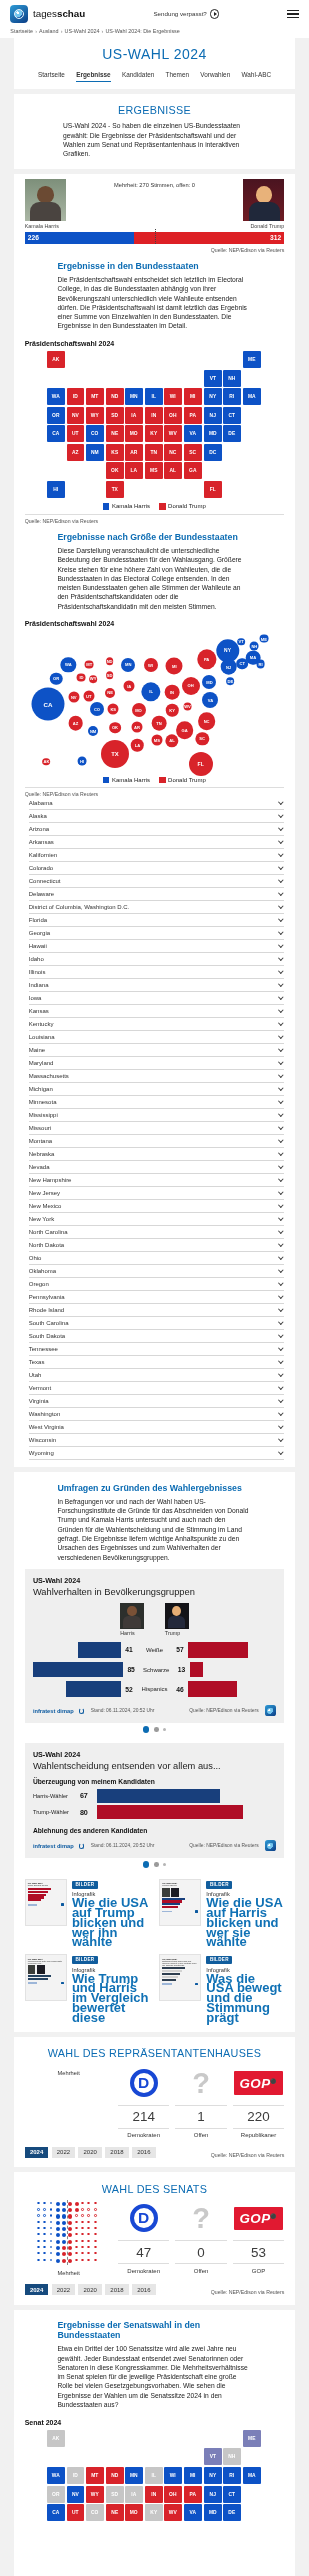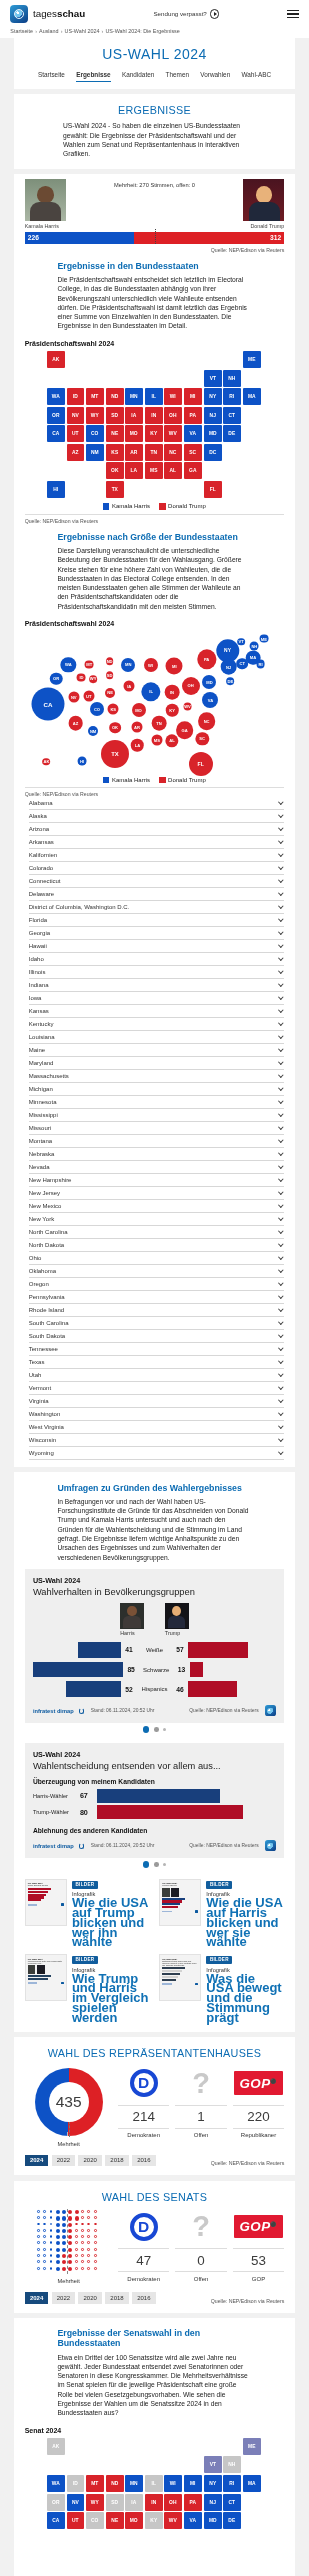--- a/index.html
+++ b/index.html
@@ -730,21 +730,21 @@
               <div class="tphoto" style="background: rgb(58, 61, 58);"></div>
               <div class="tphoto" style="background: rgb(28, 28, 36);"></div>
             </div>
             <div class="tbar" style="width: 64%; background: rgb(36, 65, 95);"></div>
             <div class="tbar" style="width: 56%; background: rgb(36, 65, 95);"></div>
             <div class="tfoot">
               <div class="l"></div>
               <div class="sq"></div>
             </div>
           </div>
-          <div class="tz"><span class="badge">BILDER</span><div class="kick">Infografik</div><div class="head">Wie Trump und Harris im Vergleich spielen werden</div></div>
+          <div class="tz"><span class="badge">BILDER</span><div class="kick">Infografik</div><div class="head">Wie Trump und Harris im Vergleich bewertet diese</div></div>
         </div>
         <div class="teaser">
           <div class="thumb">
             <div class="tk">US-Wahl 2024</div>
             <div class="tt">Entwickelt sich das Land auf diesem Gebiet in die richtige oder die falsche Richtung?</div>
             <div class="tbar" style="width: 64%; background: rgb(45, 62, 80);"></div>
             <div class="tbar" style="width: 56%; background: rgb(210, 210, 210);"></div>
             <div class="tbar" style="width: 50%; background: rgb(45, 62, 80);"></div>
             <div class="tbar" style="width: 44%; background: rgb(210, 210, 210);"></div>
             <div class="tbar" style="width: 38%; background: rgb(45, 62, 80);"></div>
@@ -755,26 +755,20 @@
           </div>
           <div class="tz"><span class="badge">BILDER</span><div class="kick">Infografik</div><div class="head">Was die USA bewegt und die Stimmung prägt</div></div>
         </div>
       </div>
   </div>
 
   <div class="card" style="padding:3.1px 0 2.1px;">
     <div class="sec-title">WAHL DES REPRÄSENTANTENHAUSES</div>
     <div class="chamber">
       <div class="donut-wrap">
-        <div class="donut" id="houseDonut" style="background: conic-gradient(rgb(221, 32, 37) 0%, rgb(221, 32, 37) 50.5747%, rgb(187, 187, 187) 50.5747%, rgb(187, 187, 187) 50.8046%, rgb(13, 82, 198) 50.8046%, rgb(13, 82, 198) 100%);">
-          <div class="mtick"></div>
-          <div class="hole">
-              <span>435</span>
-            </div>
-        </div>
         <div class="mehrheit">Mehrheit</div>
       </div>
       <div class="pcols">
           <div class="pcol">
             <div class="picon">
               <div class="dlogo">D</div>
             </div>
             <div class="pnum">214</div>
             <div class="plabel">Demokraten</div>
           </div>

